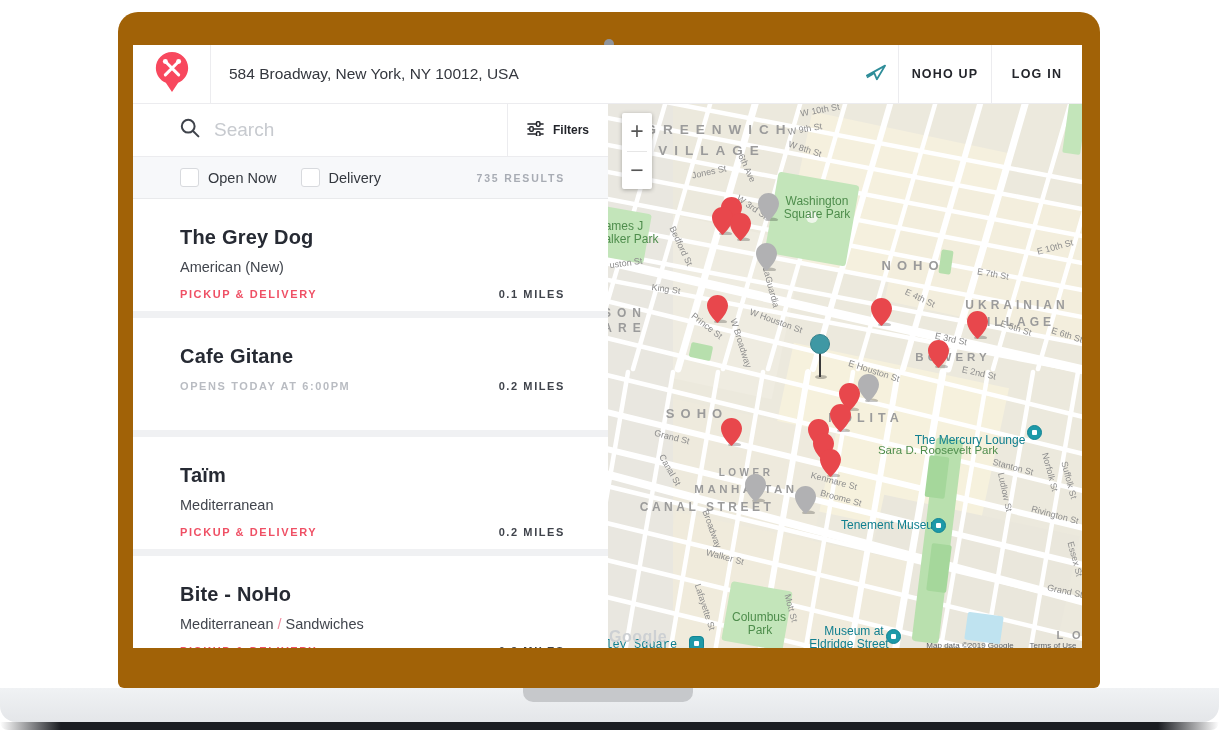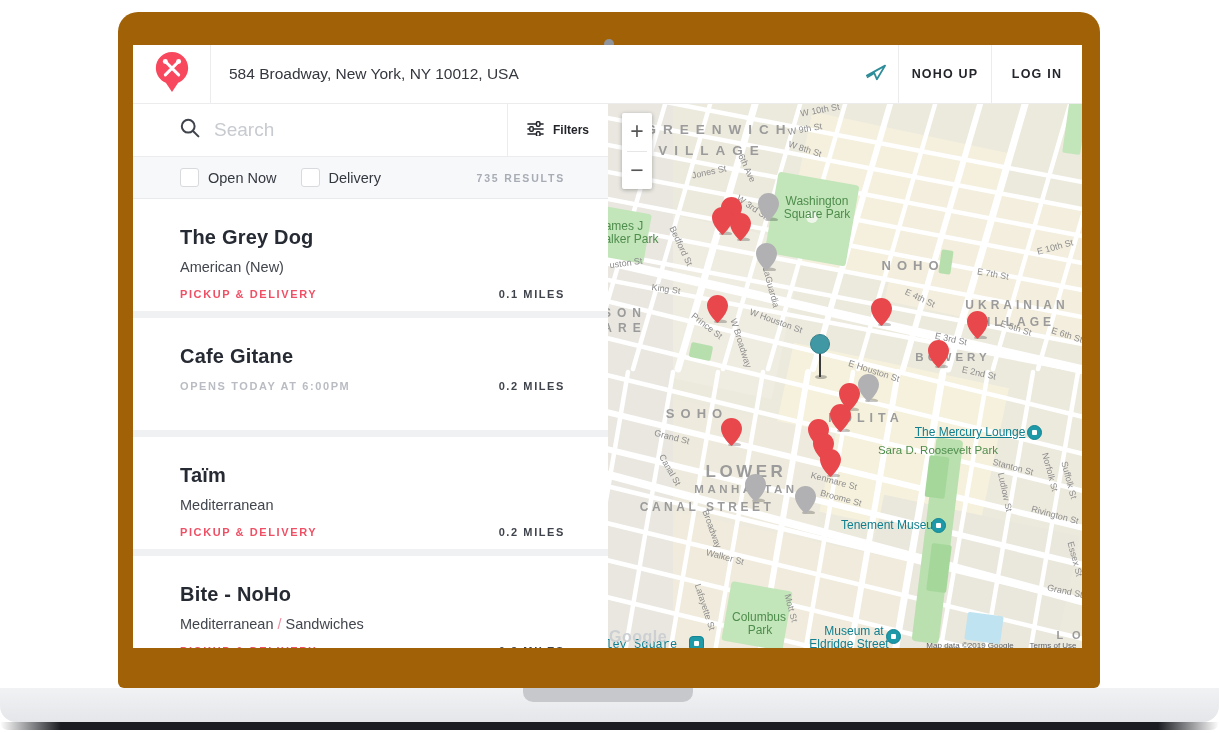--- a/index.html
+++ b/index.html
@@ -275,34 +275,34 @@
           </svg>
           <div class="mlayer" id="map-labels">
               <div class="mlabel district" style="left: 111px; top: 25px; font-size: 13.5px; letter-spacing: 7px; transform: translate(-50%, -50%);">GREENWICH</div>
               <div class="mlabel district" style="left: 104px; top: 46px; font-size: 13.5px; letter-spacing: 7px; transform: translate(-50%, -50%);">VILLAGE</div>
               <div class="mlabel district" style="left: 305px; top: 161px; font-size: 13px; letter-spacing: 6px; transform: translate(-50%, -50%);">NOHO</div>
               <div class="mlabel district" style="left: 409px; top: 201px; font-size: 12px; letter-spacing: 4px; transform: translate(-50%, -50%);">UKRAINIAN</div>
               <div class="mlabel district" style="left: 407px; top: 218px; font-size: 12px; letter-spacing: 4px; transform: translate(-50%, -50%);">VILLAGE</div>
               <div class="mlabel district" style="left: 345px; top: 253px; font-size: 11.5px; letter-spacing: 4px; transform: translate(-50%, -50%);">BOWERY</div>
               <div class="mlabel district" style="left: 89px; top: 309px; font-size: 13px; letter-spacing: 6px; transform: translate(-50%, -50%);">SOHO</div>
               <div class="mlabel district" style="left: 258px; top: 314px; font-size: 12.5px; letter-spacing: 5px; transform: translate(-50%, -50%);">NOLITA</div>
-              <div class="mlabel district" style="left: 138px; top: 368px; font-size: 17px; letter-spacing: 3.5px; transform: translate(-50%, -50%);">LOWER</div>
+              <div class="mlabel district" style="left: 138px; top: 368px; font-size: 10px; letter-spacing: 3.5px; transform: translate(-50%, -50%);">LOWER</div>
               <div class="mlabel district" style="left: 138px; top: 385px; font-size: 11.5px; letter-spacing: 3.5px; transform: translate(-50%, -50%);">MANHATTAN</div>
               <div class="mlabel district" style="left: 99px; top: 403px; font-size: 12px; letter-spacing: 3.5px; transform: translate(-50%, -50%);">CANAL STREET</div>
               <div class="mlabel district" style="left: 17px; top: 209px; font-size: 12px; letter-spacing: 6px; transform: translate(-50%, -50%);">SON</div>
               <div class="mlabel district" style="left: 17px; top: 224px; font-size: 12px; letter-spacing: 6px; transform: translate(-50%, -50%);">ARE</div>
               <div class="mlabel district" style="left: 462px; top: 531px; font-size: 11px; letter-spacing: 3px; transform: translate(-50%, -50%);">L O</div>
               <div class="mlabel park" style="left: 209px; top: 97px; transform: translate(-50%, -50%);">Washington</div>
               <div class="mlabel park" style="left: 209px; top: 110px; transform: translate(-50%, -50%);">Square Park</div>
               <div class="mlabel park" style="left: 13px; top: 122px; transform: translate(-50%, -50%);">James J</div>
               <div class="mlabel park" style="left: 18px; top: 135px; transform: translate(-50%, -50%);">Walker Park</div>
               <div class="mlabel park" style="left: 330px; top: 346px; font-size: 11.5px; transform: translate(-50%, -50%);">Sara D. Roosevelt Park</div>
               <div class="mlabel park" style="left: 151px; top: 513px; transform: translate(-50%, -50%);">Columbus</div>
               <div class="mlabel park" style="left: 152px; top: 526px; transform: translate(-50%, -50%);">Park</div>
-              <div class="mlabel poi" style="left: 362px; top: 328px; transform: translate(-50%, -50%); text-decoration: underline;">The Mercury Lounge</div>
+              <div class="mlabel poi" style="left: 362px; top: 336px; transform: translate(-50%, -50%);">The Mercury Lounge</div>
               <div class="mlabel poi" style="left: 284px; top: 421px; transform: translate(-50%, -50%);">Tenement Museum</div>
               <div class="mlabel poi" style="left: 246px; top: 527px; transform: translate(-50%, -50%);">Museum at</div>
               <div class="mlabel poi" style="left: 241px; top: 540px; transform: translate(-50%, -50%);">Eldridge Street</div>
               <div class="mlabel poi" style="left: 26px; top: 541px; transform: translate(-50%, -50%); font-family: Liberation Mono, monospace;">Foley Square</div>
               <div class="mlabel street" style="left: 212px; top: 6px; transform: translate(-50%, -50%) rotate(-10deg);">W 10th St</div>
               <div class="mlabel street" style="left: 197px; top: 25px; transform: translate(-50%, -50%) rotate(-10deg);">W 9th St</div>
               <div class="mlabel street" style="left: 197px; top: 45px; transform: translate(-50%, -50%) rotate(18deg);">W 8th St</div>
               <div class="mlabel street" style="left: 139px; top: 64px; transform: translate(-50%, -50%) rotate(65deg);">6th Ave</div>
               <div class="mlabel street" style="left: 101px; top: 68px; transform: translate(-50%, -50%) rotate(-12deg);">Jones St</div>
               <div class="mlabel street" style="left: 144px; top: 103px; transform: translate(-50%, -50%) rotate(35deg);">W 3rd St</div>

